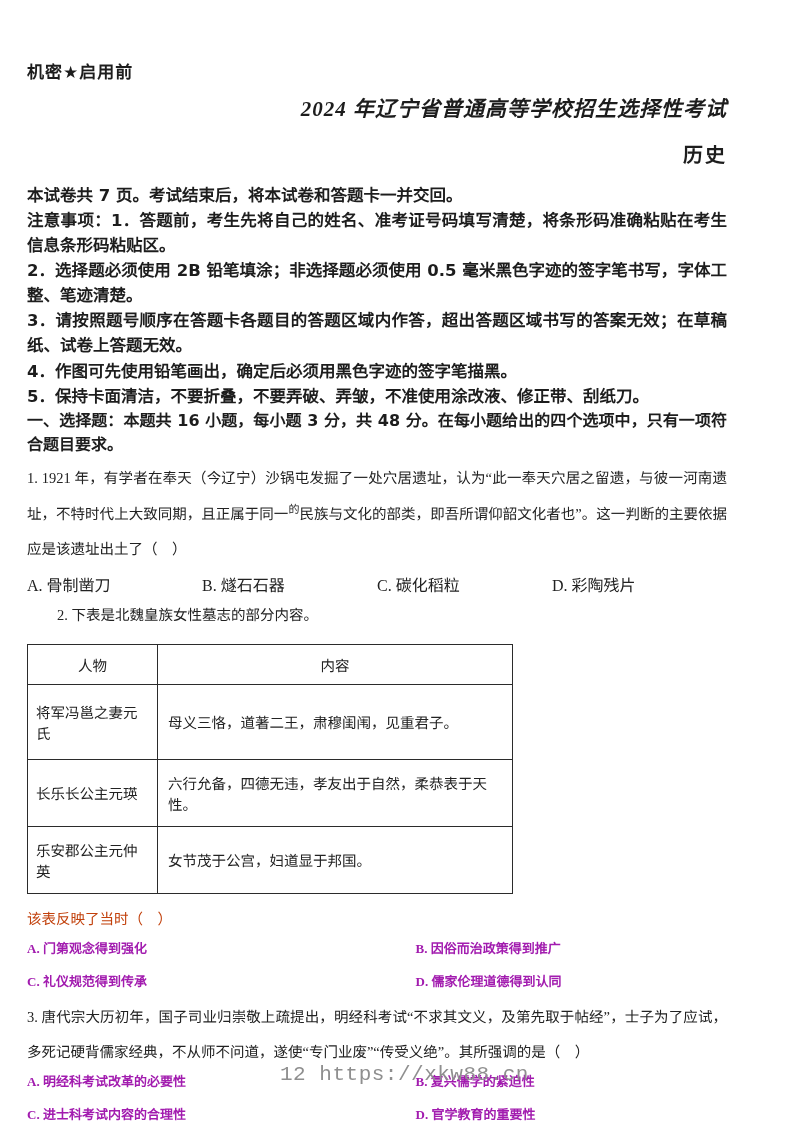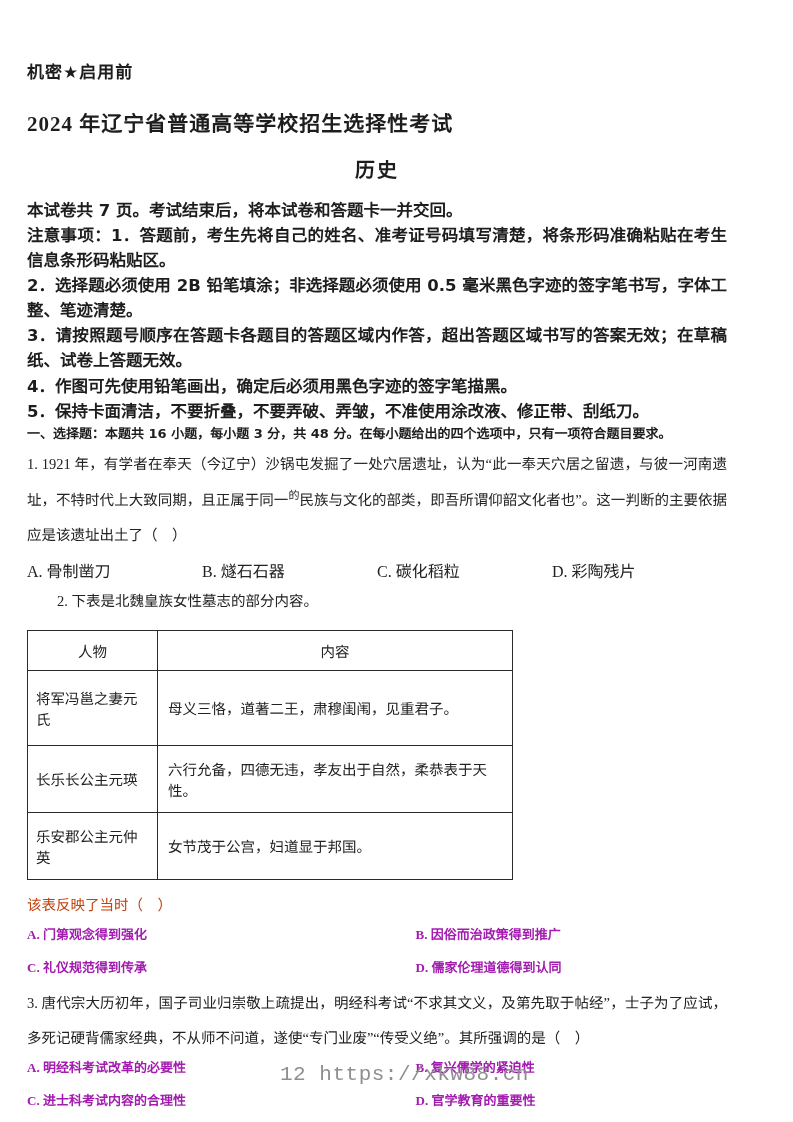--- a/index.html
+++ b/index.html
@@ -18,46 +18,47 @@
     padding: 58px 66px 0 27px;
     position: relative;
   }
   .confidential {
     font-family: "DejaVu Sans", "Liberation Sans", sans-serif;
     font-weight: bold;
     font-size: 17px;
     letter-spacing: 1px;
   }
   .title {
-    text-align: left;
+    text-align: right;
     font-weight: bold;
     font-size: 21px;
-    margin-top: 24px;
+    margin-top: 9px;
     letter-spacing: 1px;
+    font-style: italic;
   }
   .subject {
-    text-align: center;
+    text-align: right;
     font-weight: bold;
     font-size: 20px;
     margin-top: 17px;
     letter-spacing: 2px;
   }
   .notice {
     margin-top: 15px;
     font-family: "DejaVu Sans", "Liberation Sans", sans-serif;
     font-weight: bold;
     font-size: 16.5px;
     line-height: 1.52;
     text-align: justify;
   }
   .notice p { margin: 0; }
   .section-header {
     font-family: "DejaVu Sans", "Liberation Sans", sans-serif;
     font-weight: bold;
-    font-size: 13px;
+    font-size: 16px;
     line-height: 1.52;
     text-align: justify;
   }
   .qtext {
     font-size: 14.5px;
     line-height: 2.45;
     text-align: justify;
     color: #222;
   }
   .q1 { margin-top: 4px; }

